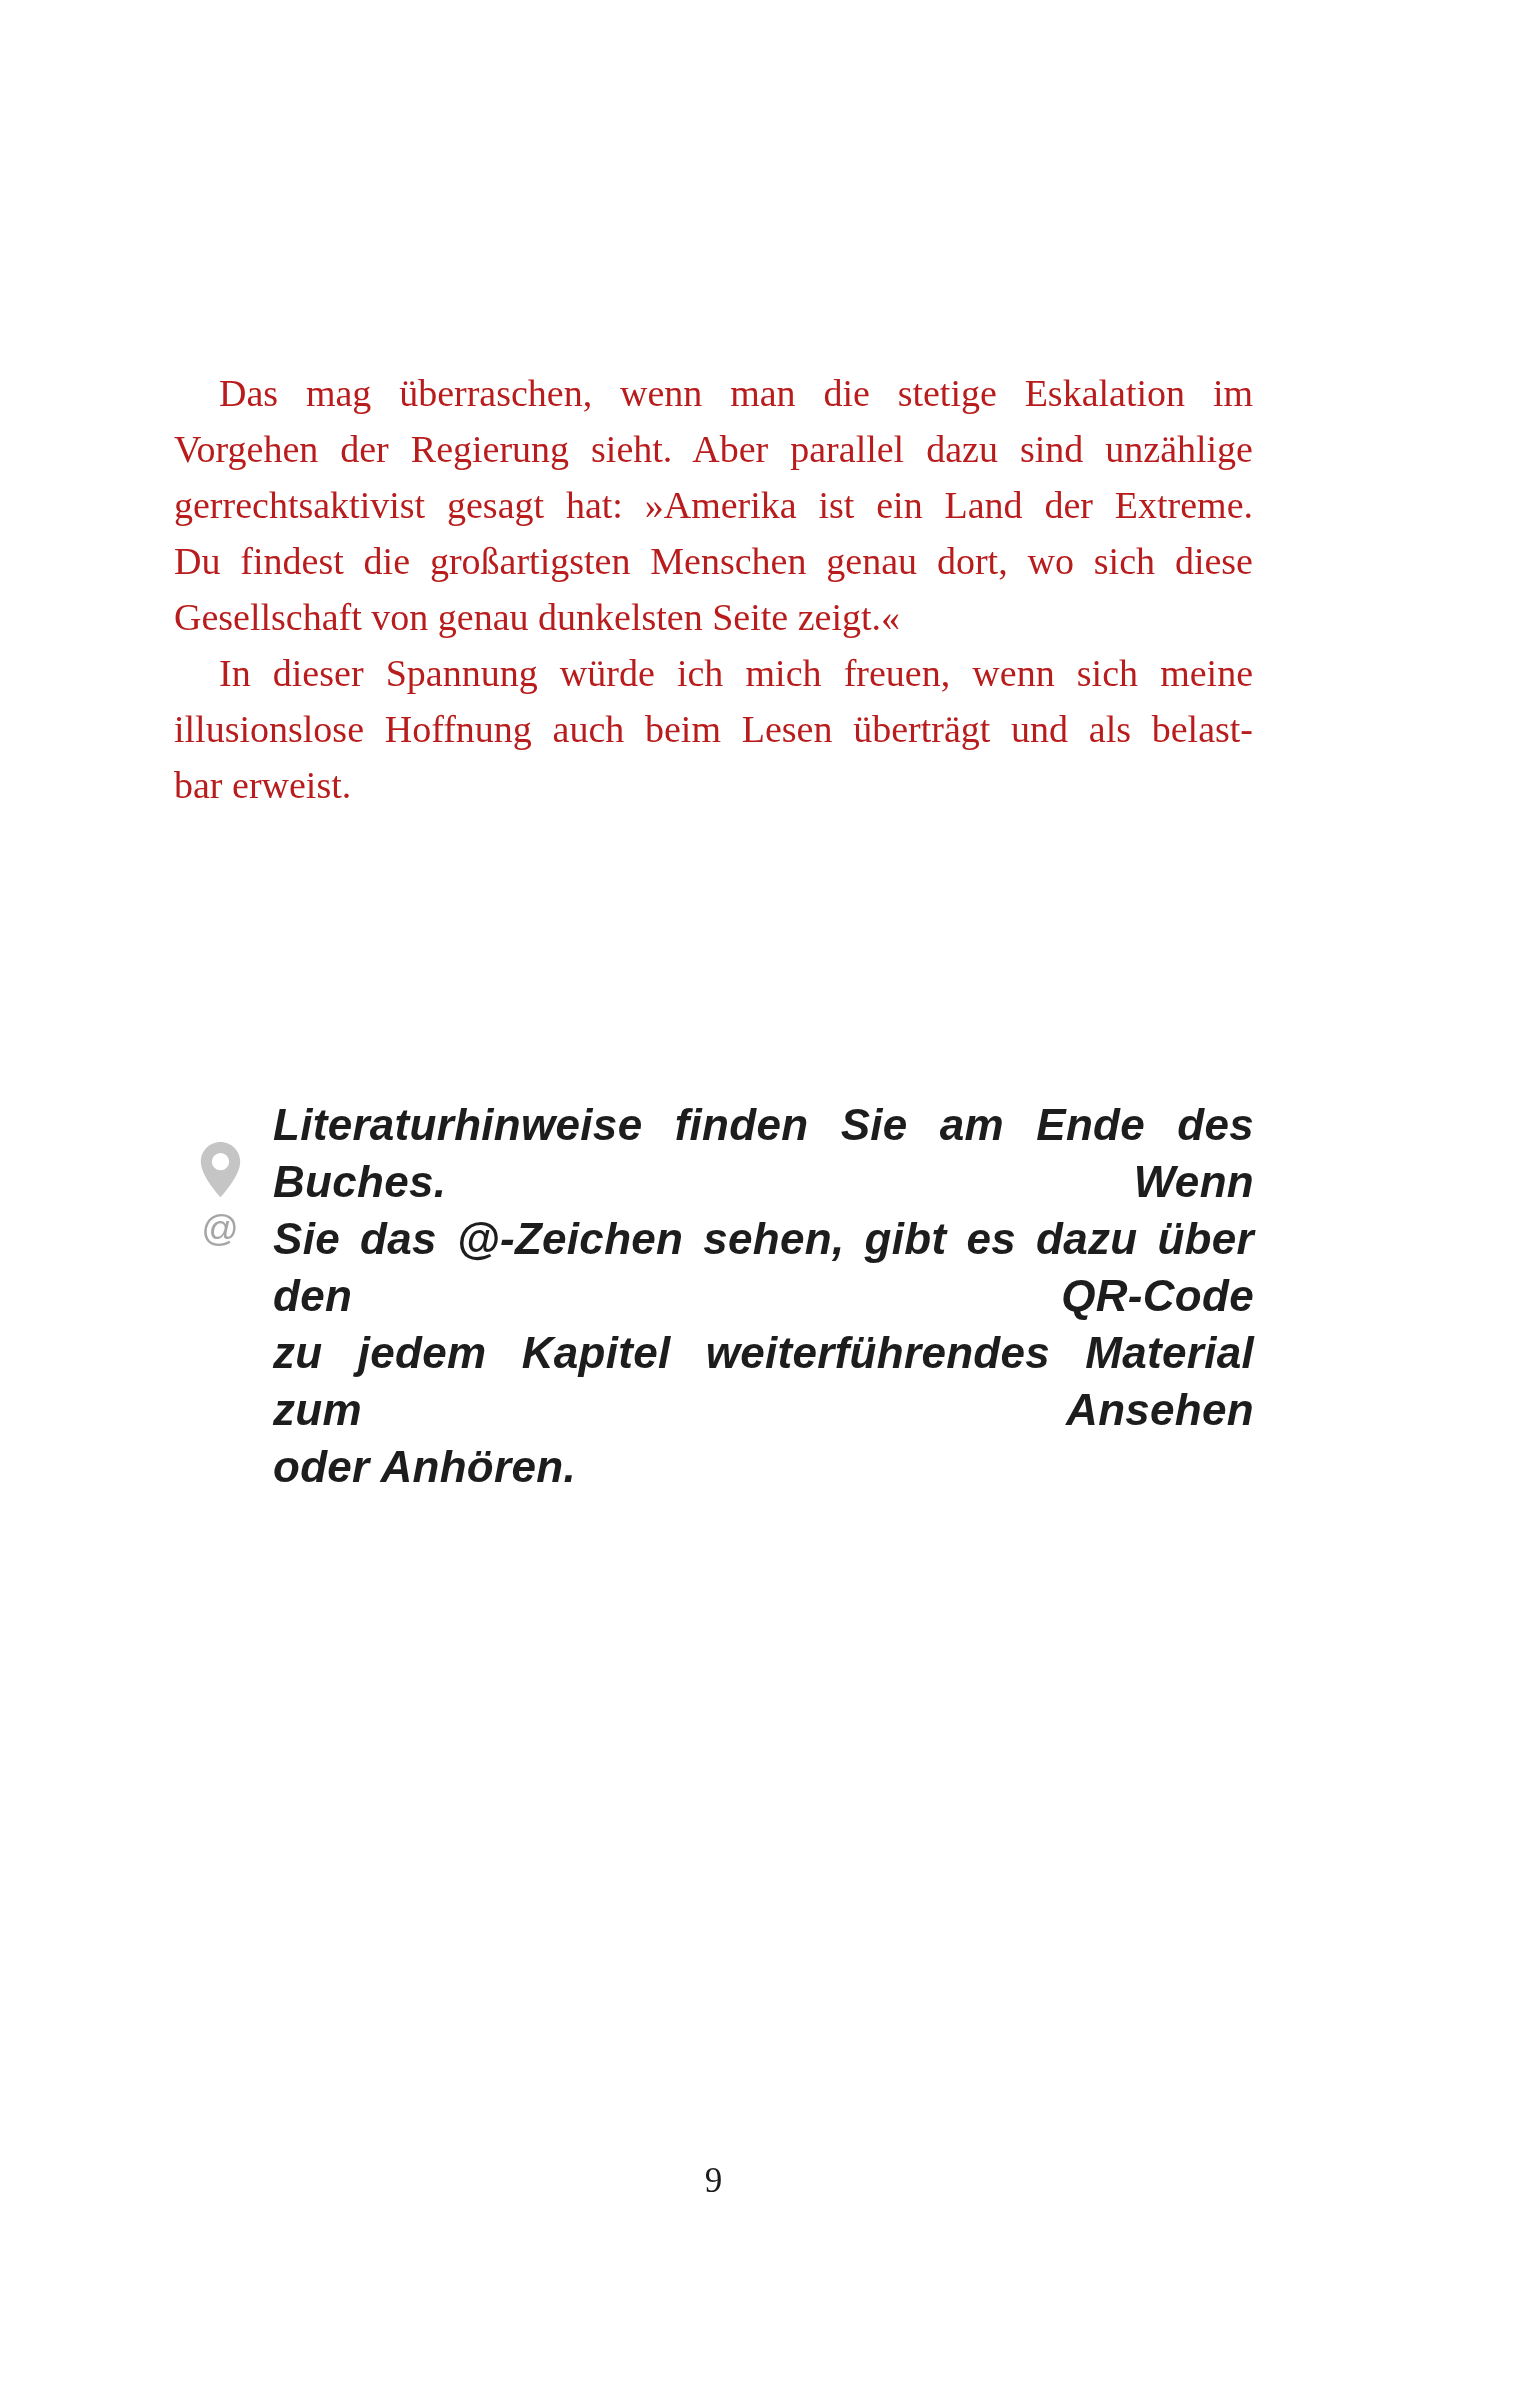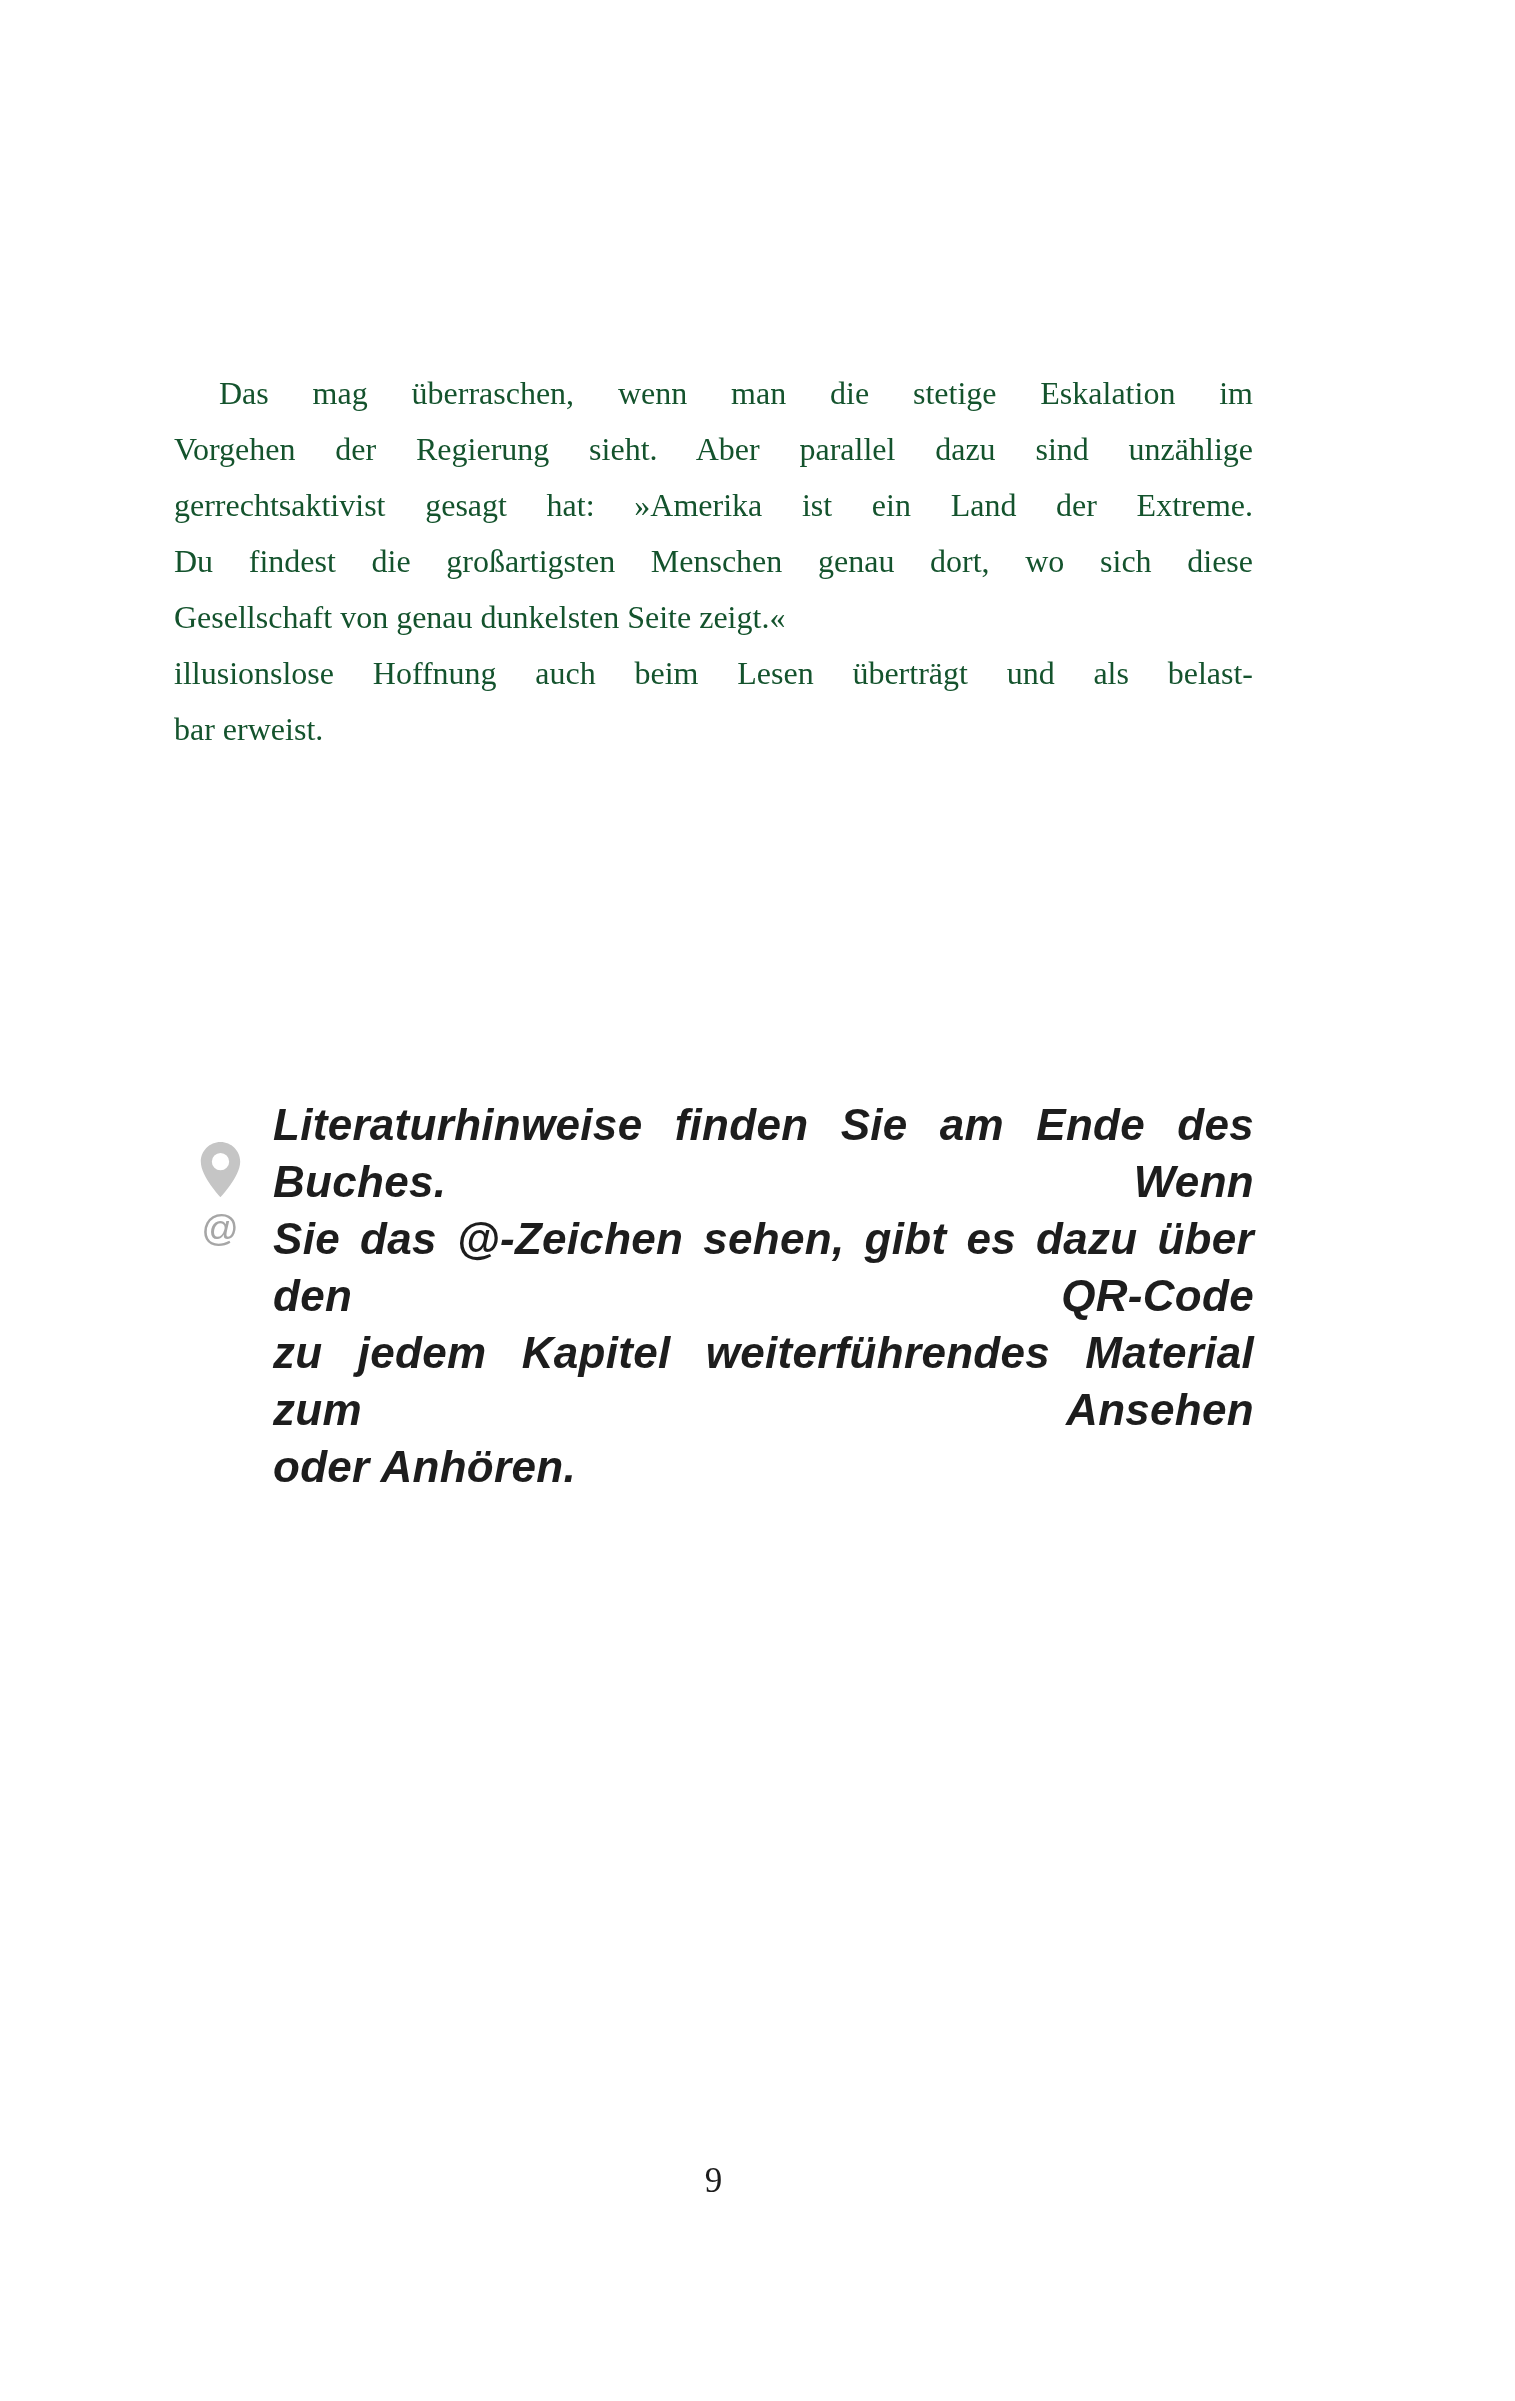--- a/index.html
+++ b/index.html
@@ -13,22 +13,22 @@
     height: 2401px;
     background: #ffffff;
     overflow: hidden;
     font-family: "Liberation Serif", serif;
   }
   .body-text {
     position: absolute;
     left: 174px;
     top: 365px;
     width: 1079px;
-    color: #14532d;
-    font-size: 32px;
+    color: #b91c1c;
+    font-size: 38px;
     line-height: 56px;
   }
   .line {
     text-align: justify;
     text-align-last: justify;
     white-space: normal;
   }
   .line.last {
     text-align-last: left;
   }
@@ -92,20 +92,21 @@
 
   <div class="body-text">
     <div>
       <div class="line indent">Das mag überraschen, wenn man die stetige Eskalation im</div>
       <div class="line">Vorgehen der Regierung sieht. Aber parallel dazu sind unzählige</div>
       <div class="line">gerrechtsaktivist gesagt hat: »Amerika ist ein Land der Extreme.</div>
       <div class="line">Du findest die großartigsten Menschen genau dort, wo sich diese</div>
       <div class="line last">Gesellschaft von genau dunkelsten Seite zeigt.«</div>
     </div>
     <div>
+      <div class="line indent">In dieser Spannung würde ich mich freuen, wenn sich meine</div>
       <div class="line">illusionslose Hoffnung auch beim Lesen überträgt und als belast-</div>
       <div class="line last">bar erweist.</div>
     </div>
   </div>
 
   <div class="pin-wrap">
     <span>
       <svg viewBox="0 0 24 24" width="63" height="79" aria-hidden="true">
         <path fill="#c5c5c5" d="M12 1.5C7.86 1.5 4.5 4.86 4.5 9c0 5.63 7.5 13.5 7.5 13.5S19.5 14.63 19.5 9c0-4.14-3.36-7.5-7.5-7.5zm0 10.8a3.3 3.3 0 1 1 0-6.6 3.3 3.3 0 0 1 0 6.6z"></path>
       </svg>

